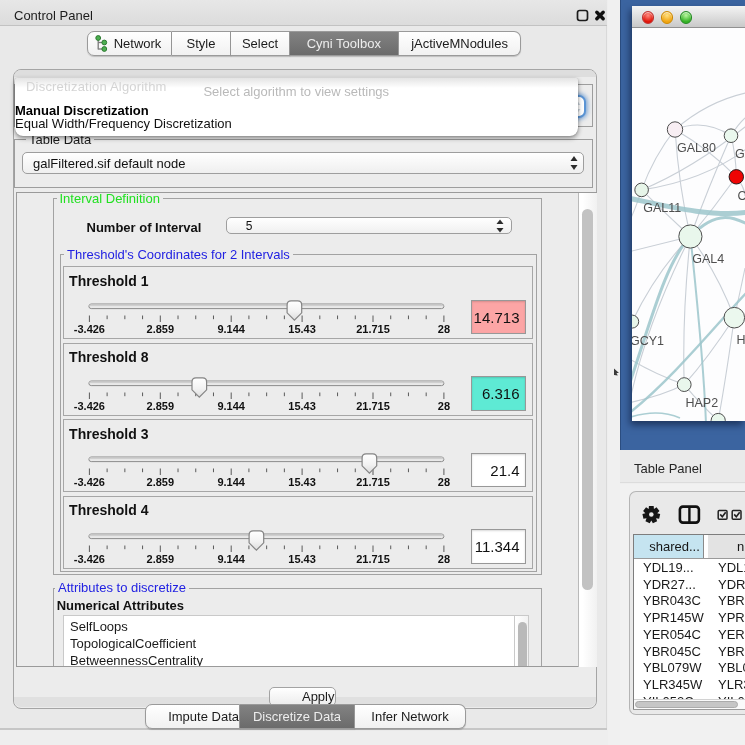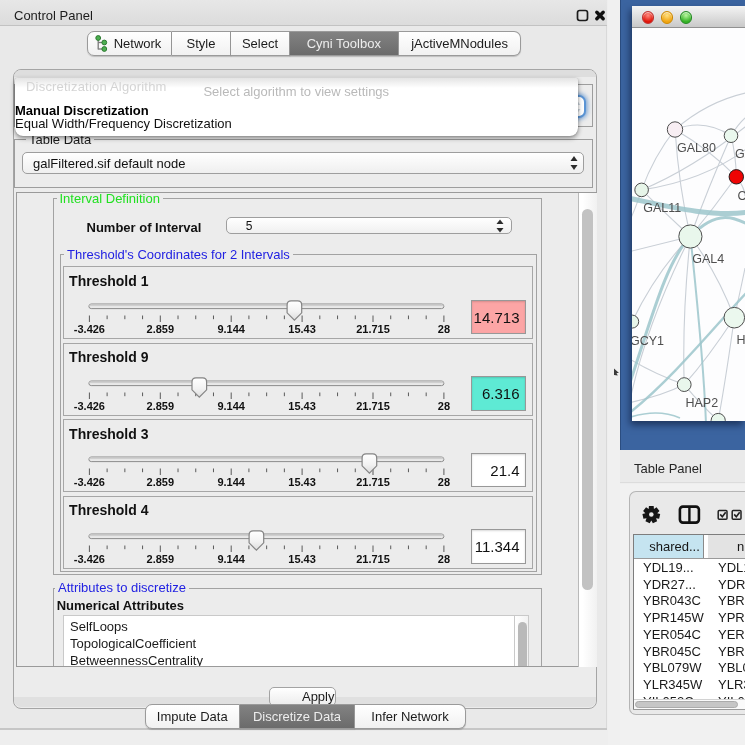--- a/index.html
+++ b/index.html
@@ -106,21 +106,21 @@
       <text x="26.4" y="67" font-size="11" font-weight="bold" fill="#111" text-anchor="middle" font-family="Liberation Sans">-3.426</text>
       <text x="97.3" y="67" font-size="11" font-weight="bold" fill="#111" text-anchor="middle" font-family="Liberation Sans">2.859</text>
       <text x="168.2" y="67" font-size="11" font-weight="bold" fill="#111" text-anchor="middle" font-family="Liberation Sans">9.144</text>
       <text x="239.1" y="67" font-size="11" font-weight="bold" fill="#111" text-anchor="middle" font-family="Liberation Sans">15.43</text>
       <text x="310.0" y="67" font-size="11" font-weight="bold" fill="#111" text-anchor="middle" font-family="Liberation Sans">21.715</text>
       <text x="380.9" y="67" font-size="11" font-weight="bold" fill="#111" text-anchor="middle" font-family="Liberation Sans">28</text>
       <path d="M224.10 46.8 L224.10 38.9 Q224.10 34.9 228.10 34.9 L234.70 34.9 Q238.70 34.9 238.70 38.9 L238.70 46.8 L231.40 54.2 Z" fill="url(#th1)" stroke="#848484" stroke-width="1.2"></path>
     </svg>
 <div class="a" style="left:453.5px;top:107.0px;width:55px;height:34.5px;background:#fca5a5;border:1px solid #989898;box-shadow:inset 0 1px 2px rgba(0,0,0,.15);font-size:15px;color:#111;text-align:right;line-height:33px;padding-right:5px">14.713</div>
 <div class="gb" style="left:46.1px;top:150.0px;width:470px;height:73px;border-color:#a6a6a6;background:#ececec"></div>
-<div class="a bold" style="left:52.1px;top:156.5px;font-size:14px;color:#111">Threshold 9</div>
+<div class="a bold" style="left:52.1px;top:156.5px;font-size:14px;color:#111">Threshold 8</div>
 <svg class="a" style="left:46.1px;top:150.0px" width="470" height="73" viewBox="0 0 470 73">
       <defs>
         <linearGradient id="th2" x1="0" y1="0" x2="0" y2="1">
           <stop offset="0" stop-color="#ffffff"></stop>
           <stop offset="0.55" stop-color="#f2f2f2"></stop>
           <stop offset="1" stop-color="#dcdcdc"></stop>
         </linearGradient>
       </defs>
       <rect x="25.9" y="38" width="355" height="4.6" rx="2.3" fill="#e9e9e9" stroke="#8d8d8d" stroke-width="1"></rect>
       <rect x="26.4" y="38.5" width="354" height="1.6" fill="#cfcfcf"></rect>
@@ -247,21 +247,21 @@
 <div class="gb" style="left:35.6px;top:395.0px;width:489px;height:120px;border-color:#a2a2a2"></div>
 <div class="gt" style="left:38.0px;top:388.5px;color:#2222e2">Attributes to discretize</div>
 <div class="a bold" style="left:39.7px;top:405.0px;font-size:13px;color:#111">Numerical Attributes</div>
 <div class="a" style="left:46.0px;top:422.0px;width:452px;height:80px;background:#fff;border:1px solid #c9c9c9;font-size:13px;color:#1a1a1a;padding:3.5px 0 0 6px;line-height:16.8px">SelfLoops<br>TopologicalCoefficient<br>BetweennessCentrality<br>ClosenessCentrality</div>
 <div class="a" style="left:498.0px;top:422.0px;width:14px;height:80px;background:linear-gradient(90deg,#ffffff,#f2f2f2);border:1px solid #c9c9c9;border-left:none"></div>
 <div class="a" style="left:500.5px;top:429.5px;width:9px;height:52px;background:#b9b9b9;border-radius:4.5px"></div>
 </div>
 <div class="a" style="left:577.5px;top:192.5px;width:19.5px;height:474.5px;background:linear-gradient(90deg,#ffffff 20%,#f1f1f1);border-left:1px solid #b9b9b9"></div>
 <div class="a" style="left:582px;top:208.5px;width:11px;height:381px;background:#c2c2c2;border-radius:5.5px"></div>
 <div class="a" style="left:268.5px;top:687px;width:67px;height:18.5px;background:linear-gradient(#ffffff,#ececec);border:1px solid #a3a3a3;border-radius:5px;font-size:13px;color:#1c1c1c;text-align:right;line-height:17px">Apply</div>
-<div class="a" style="left:144.5px;top:704px;width:95.5px;height:25px;background:linear-gradient(#ffffff,#f1f1f1);border:1px solid #9a9a9a;border-radius:7px 0 0 7px;box-shadow:0 1px 1px rgba(0,0,0,.18);color:#1b1b1b;font-size:13px;text-align:center;line-height:24px;white-space:nowrap">Impute Data</div>
+<div class="a" style="left:144.5px;top:704px;width:95.5px;height:25px;background:linear-gradient(#ffffff,#f1f1f1);border:1px solid #9a9a9a;border-radius:7px 0 0 7px;box-shadow:0 1px 1px rgba(0,0,0,.18);color:#1b1b1b;font-size:13px;text-align:right;line-height:24px;white-space:nowrap">Impute Data</div>
 <div class="a" style="left:240.0px;top:704px;width:115.0px;height:25px;background:linear-gradient(#828282,#6b6b6b);border:1px solid #9a9a9a;border-left:none;box-shadow:0 1px 1px rgba(0,0,0,.18);color:#ededed;font-size:13px;text-align:center;line-height:24px;white-space:nowrap">Discretize Data</div>
 <div class="a" style="left:355.0px;top:704px;width:111.0px;height:25px;background:linear-gradient(#ffffff,#f1f1f1);border:1px solid #9a9a9a;border-radius:0 7px 7px 0;border-left:none;box-shadow:0 1px 1px rgba(0,0,0,.18);color:#1b1b1b;font-size:13px;text-align:center;line-height:24px;white-space:nowrap">Infer Network</div>
 <div class="a" style="left:15px;top:78px;width:562.5px;height:57.5px;background:#fff;border-radius:3px 3px 8px 8px;box-shadow:0 2px 5px rgba(0,0,0,.45),0 0 1px rgba(0,0,0,.3)"></div>
 <div class="a" style="left:15px;top:78px;width:562.5px;height:10px;background:linear-gradient(#e4e4e4,rgba(255,255,255,0));border-radius:3px 3px 0 0"></div>
 <div class="a" style="left:26px;top:78.5px;font-size:13px;color:#d4d4d4;letter-spacing:.2px">Discretization Algorithm</div>
 <div class="a" style="left:15px;top:84px;width:562.5px;text-align:center;font-size:13px;color:#b9b9b9">Select algorithm to view settings</div>
 <div class="a bold" style="left:15px;top:102.5px;font-size:13px;color:#000">Manual Discretization</div>
 <div class="a" style="left:15px;top:115.5px;font-size:13px;color:#111">Equal Width/Frequency Discretization</div>
 <div class="a" style="left:608px;top:0;width:12px;height:745px;background:#f0f0f0"></div>
 <div class="a" style="left:620px;top:0;width:125px;height:450px;background:#3b64a0;border-left:1px solid #2b4d80"></div>

